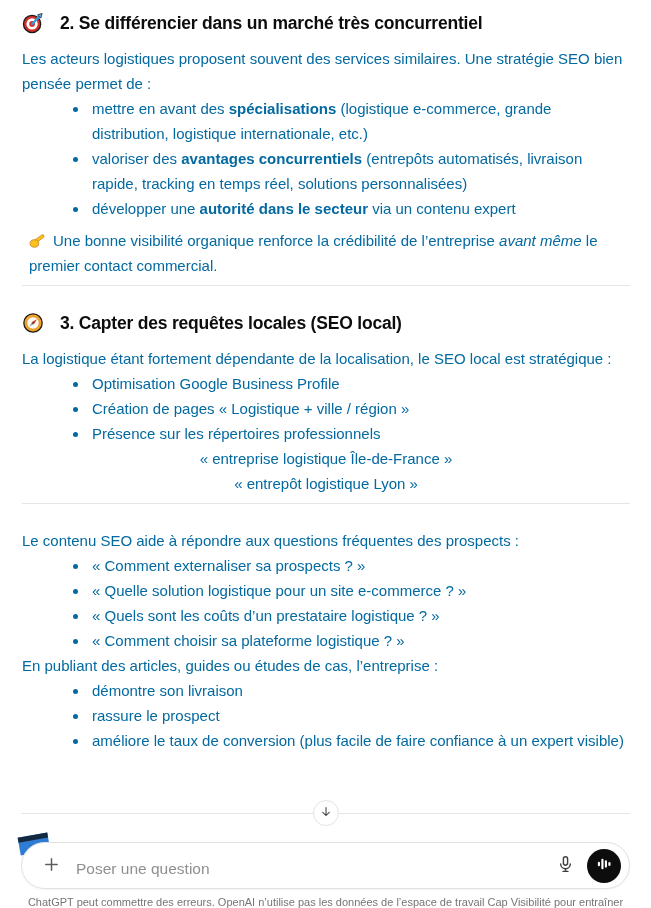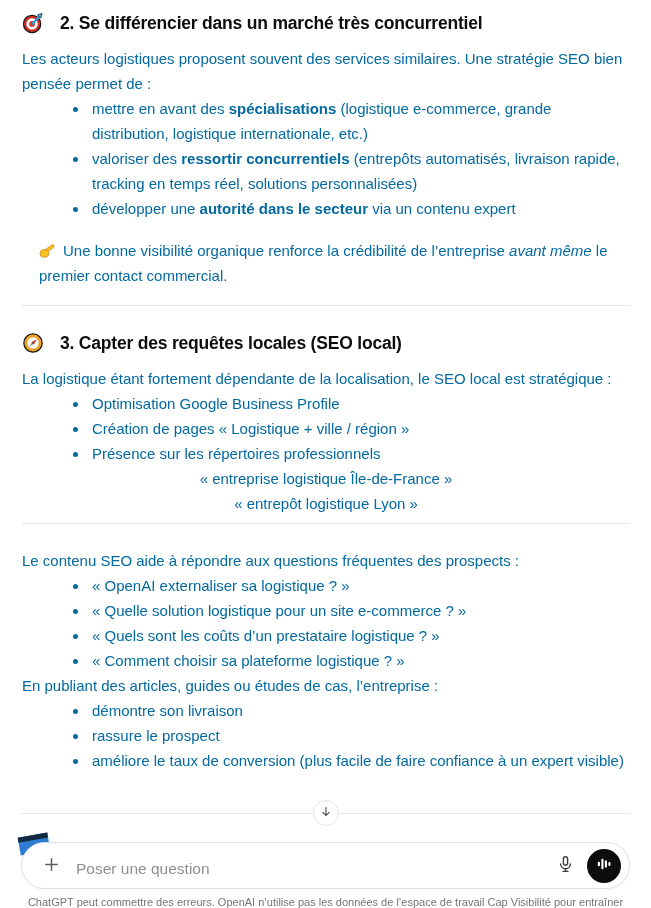--- a/index.html
+++ b/index.html
@@ -11,21 +11,21 @@
   .chat { height:800px; overflow:hidden; padding:10px 21px 0 22px; }
   h2.sec-h { display:flex; align-items:center; gap:16px; margin:0 0 10px;
              font-size:17.5px; font-weight:700; letter-spacing:-0.2px;
              white-space:nowrap; color:#0d0d0d; line-height:26px; }
   .h-icon { width:22px; height:22px; flex:none; display:inline-flex; }
   .h-icon svg { width:22px; height:22px; }
   p.body, li, p.note, p.quote-line { font-size:15px; line-height:25px; color:#0369a1; }
   p.body { margin:0; }
   ul.blist { margin:0; padding-left:33px; list-style:disc; }
   ul.blist li { padding-left:3px;margin-left:34px; }
-  p.note { margin:17px; }
+  p.note { margin:7px; }
   p.quote-line { margin:0;text-align:center; }
   .note-icon { display:inline-block; width:17px; height:16px; margin-right:7px; vertical-align:-3px; }
   .note-icon svg { width:17px; height:16px; }
   hr.divider { border:none; border-top:1px solid #e5e5e5; margin:7px 0 24px; }
   strong { font-weight:700; }
   em { font-style:italic; }
 
   
   .bottom { position:relative; padding:0 21px; }
   .scroll-row { position:relative; height:26px; }
@@ -73,21 +73,21 @@
             <circle cx="11" cy="13" r="3.1" fill="#d22f27"></circle>
             <path d="M11 13 L19.2 4.8" stroke="#2d9cdb" stroke-width="2.4" stroke-linecap="round"></path>
             <path d="M16.9 3.1l5.1-1.5-1.5 5.1z" fill="#61b2e4" stroke="#1a1a1a" stroke-width="0.8"></path>
           </svg>
         </span>
         <span>2. Se différencier dans un marché très concurrentiel</span>
       </h2>
       <p class="body">Les acteurs logistiques proposent souvent des services similaires. Une stratégie SEO bien pensée permet de :</p>
       <ul class="blist">
         <li>mettre en avant des <strong>spécialisations</strong> (logistique e-commerce, grande distribution, logistique internationale, etc.)</li>
-        <li>valoriser des <strong>ressortir concurrentiels</strong> (entrepôts automatisés, livraison rapide, tracking en temps réel, solutions personnalisées)</li>
+        <li>valoriser des <strong>avantages concurrentiels</strong> (entrepôts automatisés, livraison rapide, tracking en temps réel, solutions personnalisées)</li>
         <li>développer une <strong>autorité dans le secteur</strong> via un contenu expert</li>
       </ul>
       <p class="note"><span class="note-icon"><svg viewBox="0 0 22 20">
             <path d="M7 11.5L17.5 3.8" stroke="#c98a2c" stroke-width="4.8" stroke-linecap="round"></path>
             <path d="M7 11.5L17.5 3.8" stroke="#fcc21b" stroke-width="3.2" stroke-linecap="round"></path>
             <ellipse cx="7" cy="13.2" rx="5.6" ry="4.8" fill="#fcc21b" stroke="#c98a2c" stroke-width="1.2"></ellipse>
           </svg></span>Une bonne visibilité organique renforce la crédibilité de l’entreprise <em>avant même</em> le premier contact commercial.</p>
       <hr class="divider">
       <h2 class="sec-h">
         <span class="h-icon">
@@ -105,21 +105,21 @@
       <ul class="blist">
         <li>Optimisation Google Business Profile</li>
         <li>Création de pages « Logistique + ville / région »</li>
         <li>Présence sur les répertoires professionnels</li>
       </ul>
       <p class="quote-line">« entreprise logistique Île-de-France »</p>
       <p class="quote-line">« entrepôt logistique Lyon »</p>
       <hr class="divider">
       <p class="body">Le contenu SEO aide à répondre aux questions fréquentes des prospects :</p>
       <ul class="blist">
-        <li>« OpenAI externaliser sa logistique ? »</li>
+        <li>« Comment externaliser sa prospects ? »</li>
         <li>« Quelle solution logistique pour un site e-commerce ? »</li>
         <li>« Quels sont les coûts d’un prestataire logistique ? »</li>
         <li>« Comment choisir sa plateforme logistique ? »</li>
       </ul>
       <p class="body">En publiant des articles, guides ou études de cas, l’entreprise :</p>
       <ul class="blist">
         <li>démontre son livraison</li>
         <li>rassure le prospect</li>
         <li>améliore le taux de conversion (plus facile de faire confiance à un expert visible)</li>
       </ul>

